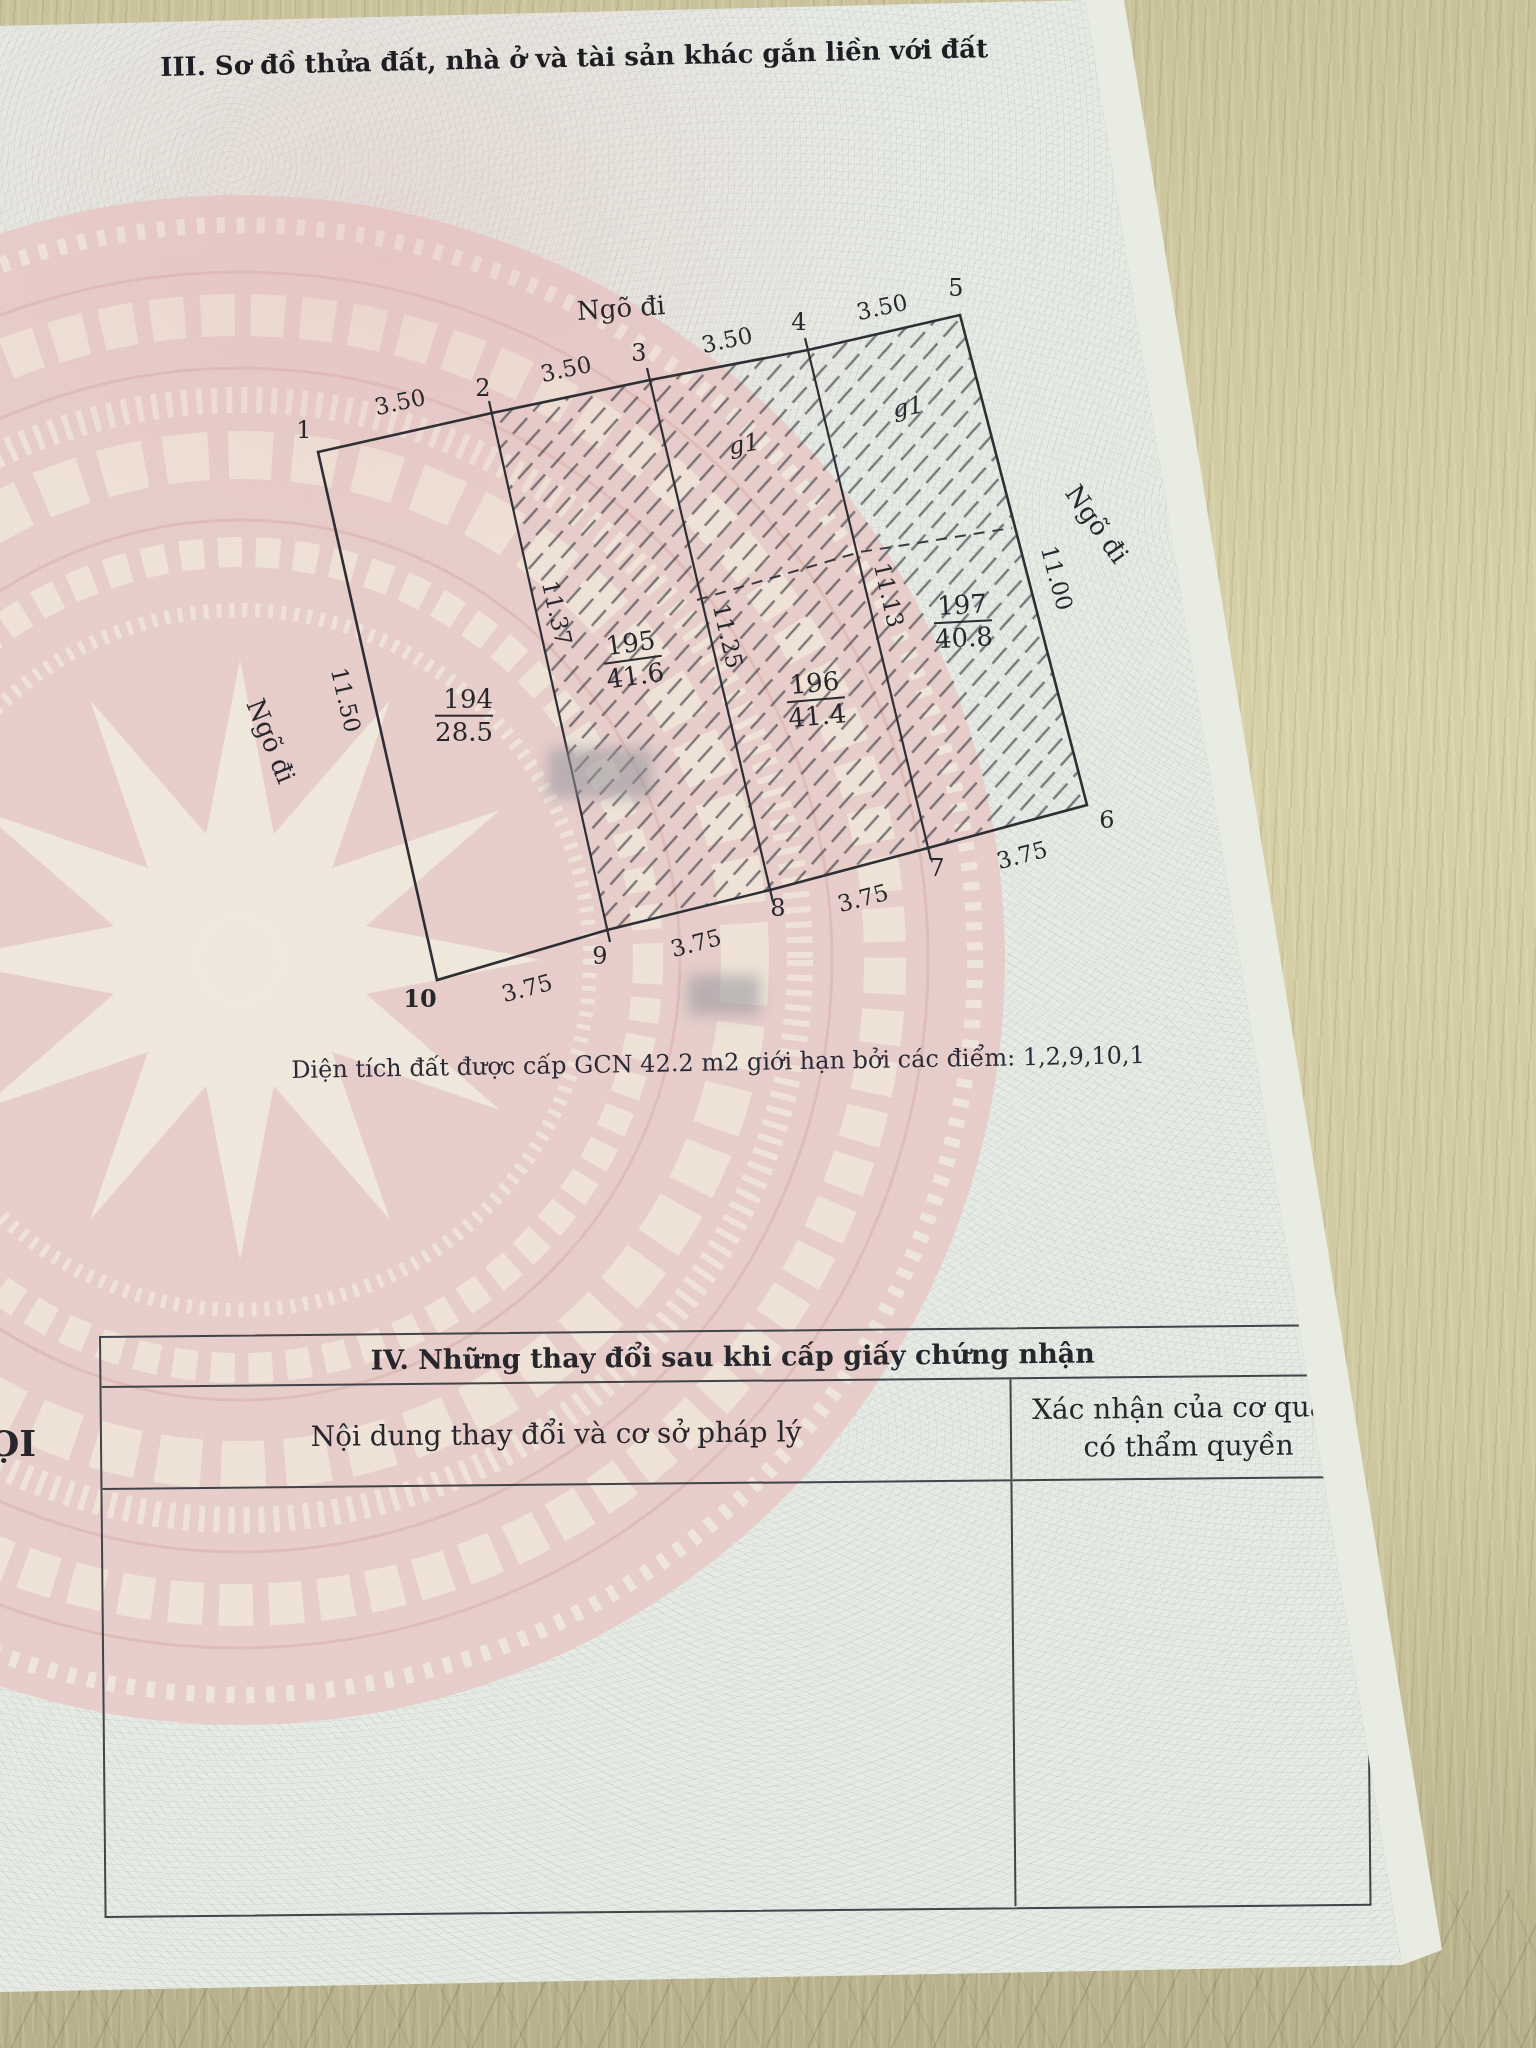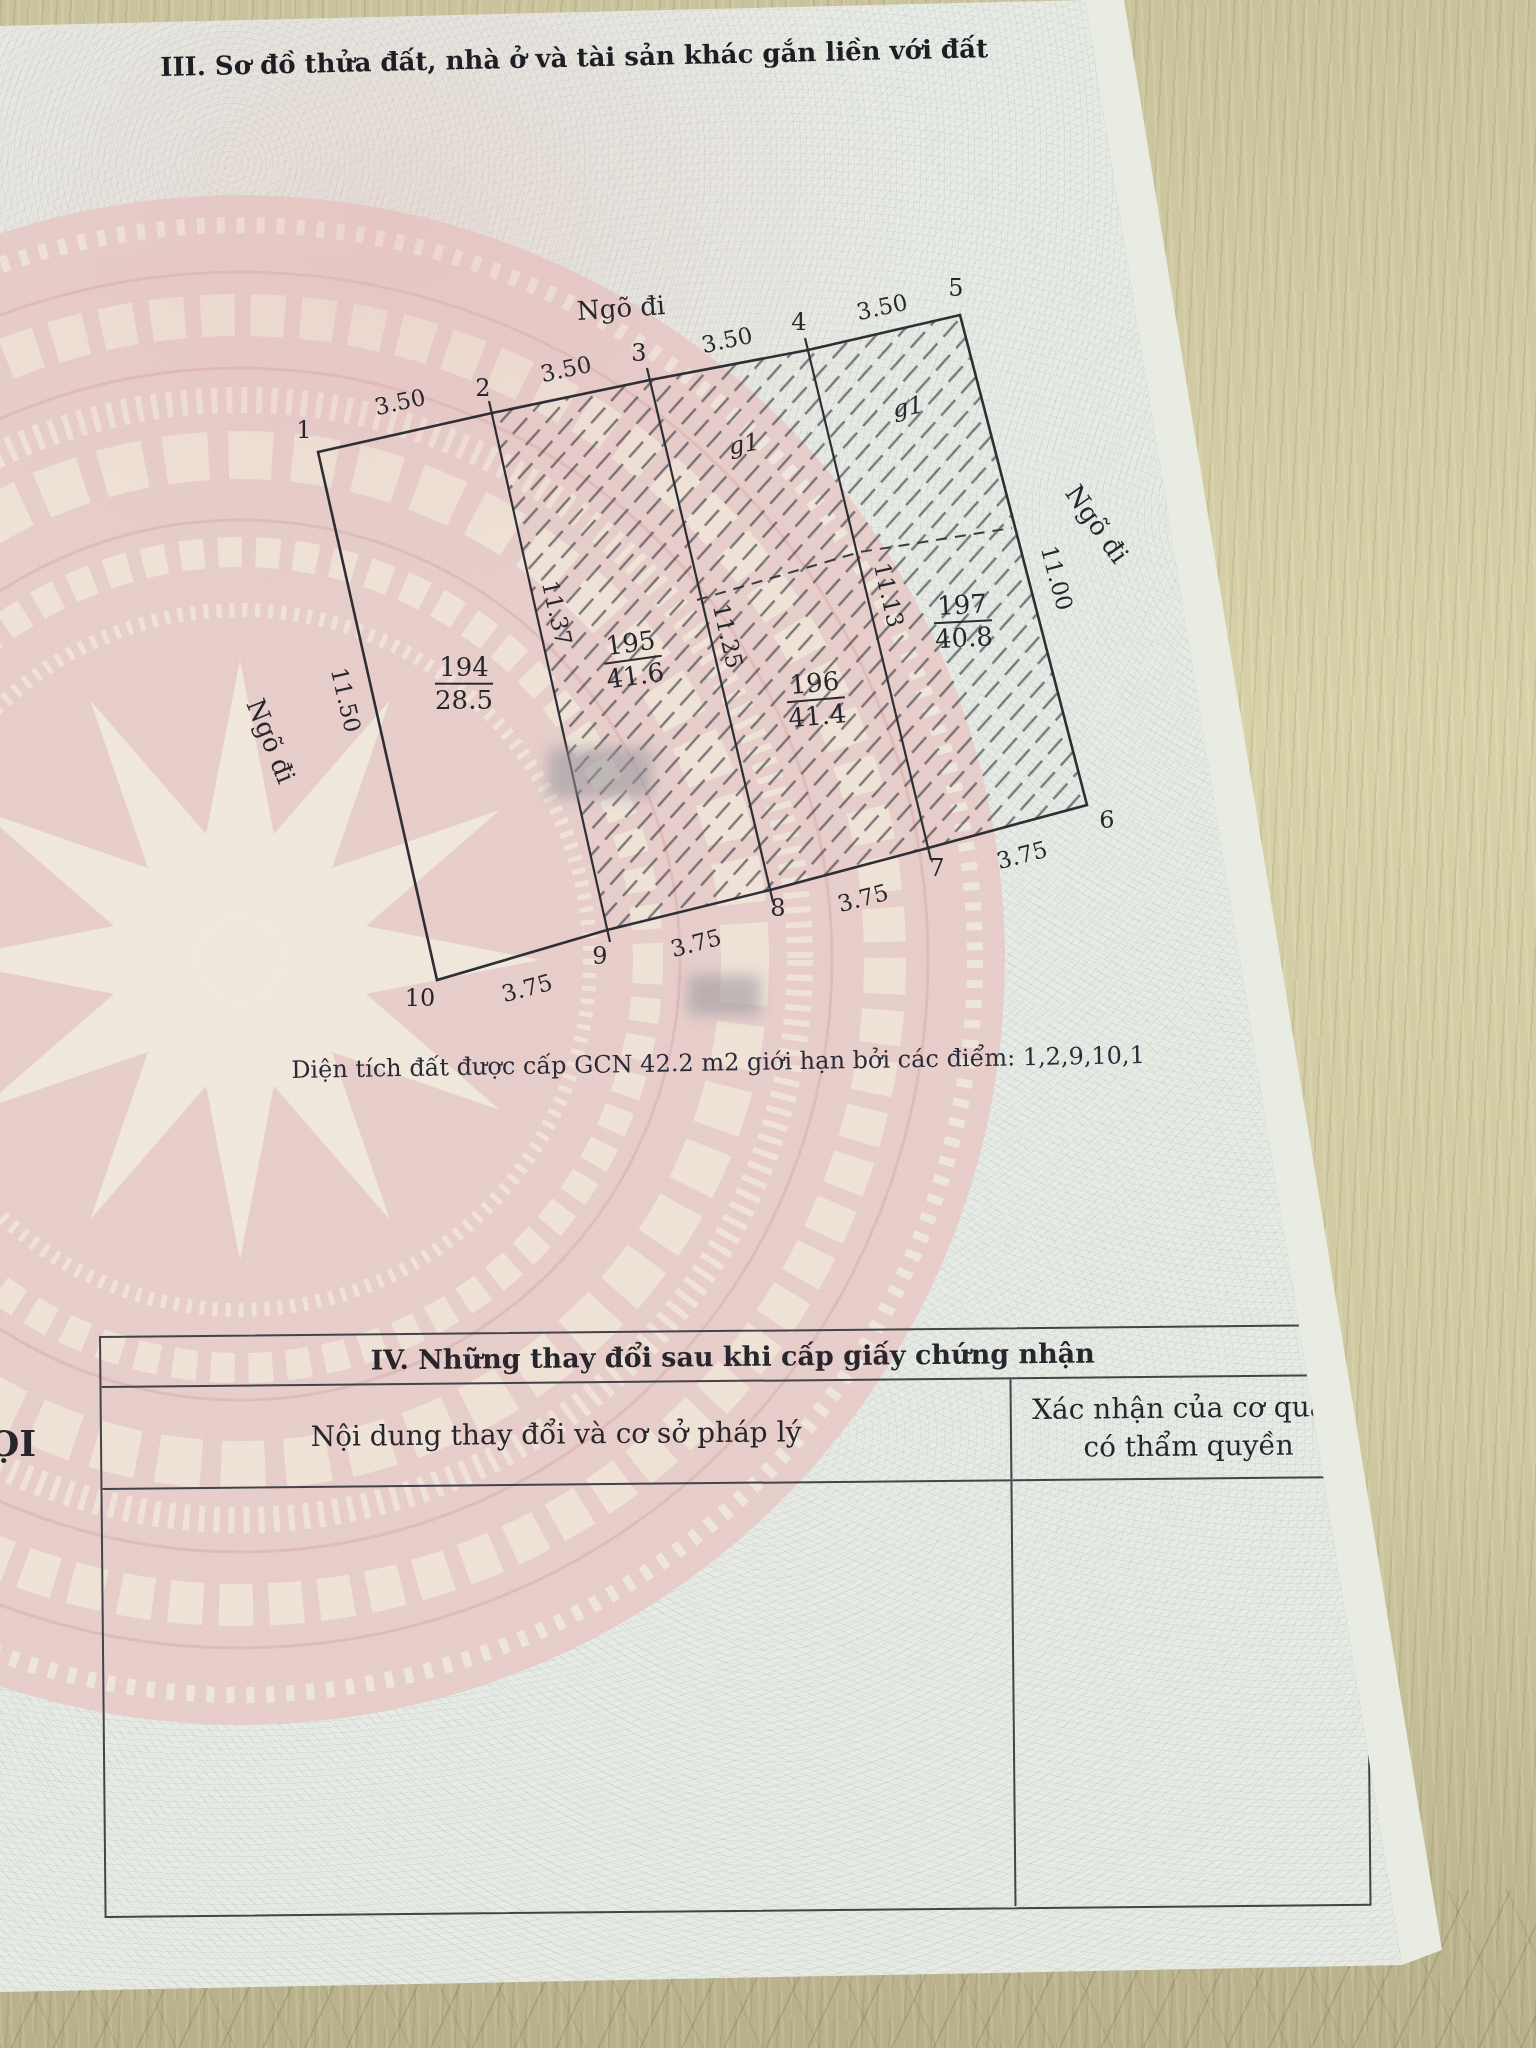--- a/index.html
+++ b/index.html
@@ -124,40 +124,40 @@
 
   <div class="lbl" style="left:304px;top:430px;font-size:24px;transform:translate(-50%,-50%);">1</div>
   <div class="lbl" style="left:483px;top:388px;font-size:24px;transform:translate(-50%,-50%);">2</div>
   <div class="lbl" style="left:639px;top:353px;font-size:24px;transform:translate(-50%,-50%);">3</div>
   <div class="lbl" style="left:799px;top:322px;font-size:24px;transform:translate(-50%,-50%);">4</div>
   <div class="lbl" style="left:956px;top:288px;font-size:24px;transform:translate(-50%,-50%);">5</div>
   <div class="lbl" style="left:1107px;top:820px;font-size:24px;transform:translate(-50%,-50%);">6</div>
   <div class="lbl" style="left:937px;top:868px;font-size:24px;transform:translate(-50%,-50%);">7</div>
   <div class="lbl" style="left:778px;top:908px;font-size:24px;transform:translate(-50%,-50%);">8</div>
   <div class="lbl" style="left:600px;top:956px;font-size:24px;transform:translate(-50%,-50%);">9</div>
-  <div class="lbl" style="left:420px;top:998px;font-size:24px;transform:translate(-50%,-50%);">10</div>
+  <div class="lbl" style="left:420px;top:998px;font-size:24px;transform:translate(-50%,-50%);font-weight:bold;">10</div>
 
   <div class="lbl" style="left:400px;top:402px;font-size:23px;transform:translate(-50%,-50%) rotate(-12deg);">3.50</div>
   <div class="lbl" style="left:566px;top:369px;font-size:23px;transform:translate(-50%,-50%) rotate(-12deg);">3.50</div>
   <div class="lbl" style="left:727px;top:340px;font-size:23px;transform:translate(-50%,-50%) rotate(-12deg);">3.50</div>
   <div class="lbl" style="left:882px;top:307px;font-size:23px;transform:translate(-50%,-50%) rotate(-12deg);">3.50</div>
 
   <div class="lbl" style="left:527px;top:988px;font-size:23px;transform:translate(-50%,-50%) rotate(-15deg);">3.75</div>
   <div class="lbl" style="left:696px;top:943px;font-size:23px;transform:translate(-50%,-50%) rotate(-15deg);">3.75</div>
   <div class="lbl" style="left:863px;top:898px;font-size:23px;transform:translate(-50%,-50%) rotate(-15deg);">3.75</div>
   <div class="lbl" style="left:1022px;top:855px;font-size:23px;transform:translate(-50%,-50%) rotate(-15deg);">3.75</div>
 
   <div class="lbl" style="left:346px;top:700px;font-size:23px;transform:translate(-50%,-50%) rotate(77deg);">11.50</div>
   <div class="lbl" style="left:1057px;top:578px;font-size:23px;transform:translate(-50%,-50%) rotate(75deg);">11.00</div>
 
   <div class="lbl" style="left:557px;top:613px;font-size:23px;transform:translate(-50%,-50%) rotate(77deg);">11.37</div>
   <div class="lbl" style="left:728px;top:636px;font-size:23px;transform:translate(-50%,-50%) rotate(77deg);">11.25</div>
   <div class="lbl" style="left:889px;top:595px;font-size:23px;transform:translate(-50%,-50%) rotate(77deg);">11.13</div>
 
-  <div class="frac" style="left:464px;top:684px;transform:translate(-50%,-50%);">
+  <div class="frac" style="left:464px;top:716px;transform:translate(-50%,-50%);text-align:right;">
     <div>194</div>
     <div class="frac-bar" style="width:58px;"></div>
     <div>28.5</div>
   </div>
   <div class="frac" style="left:633px;top:660px;transform:translate(-50%,-50%) rotate(-8deg);">
     <div>195</div>
     <div class="frac-bar" style="width:58px;"></div>
     <div>41.6</div>
   </div>
   <div class="frac" style="left:816px;top:700px;transform:translate(-50%,-50%) rotate(-5deg);">

